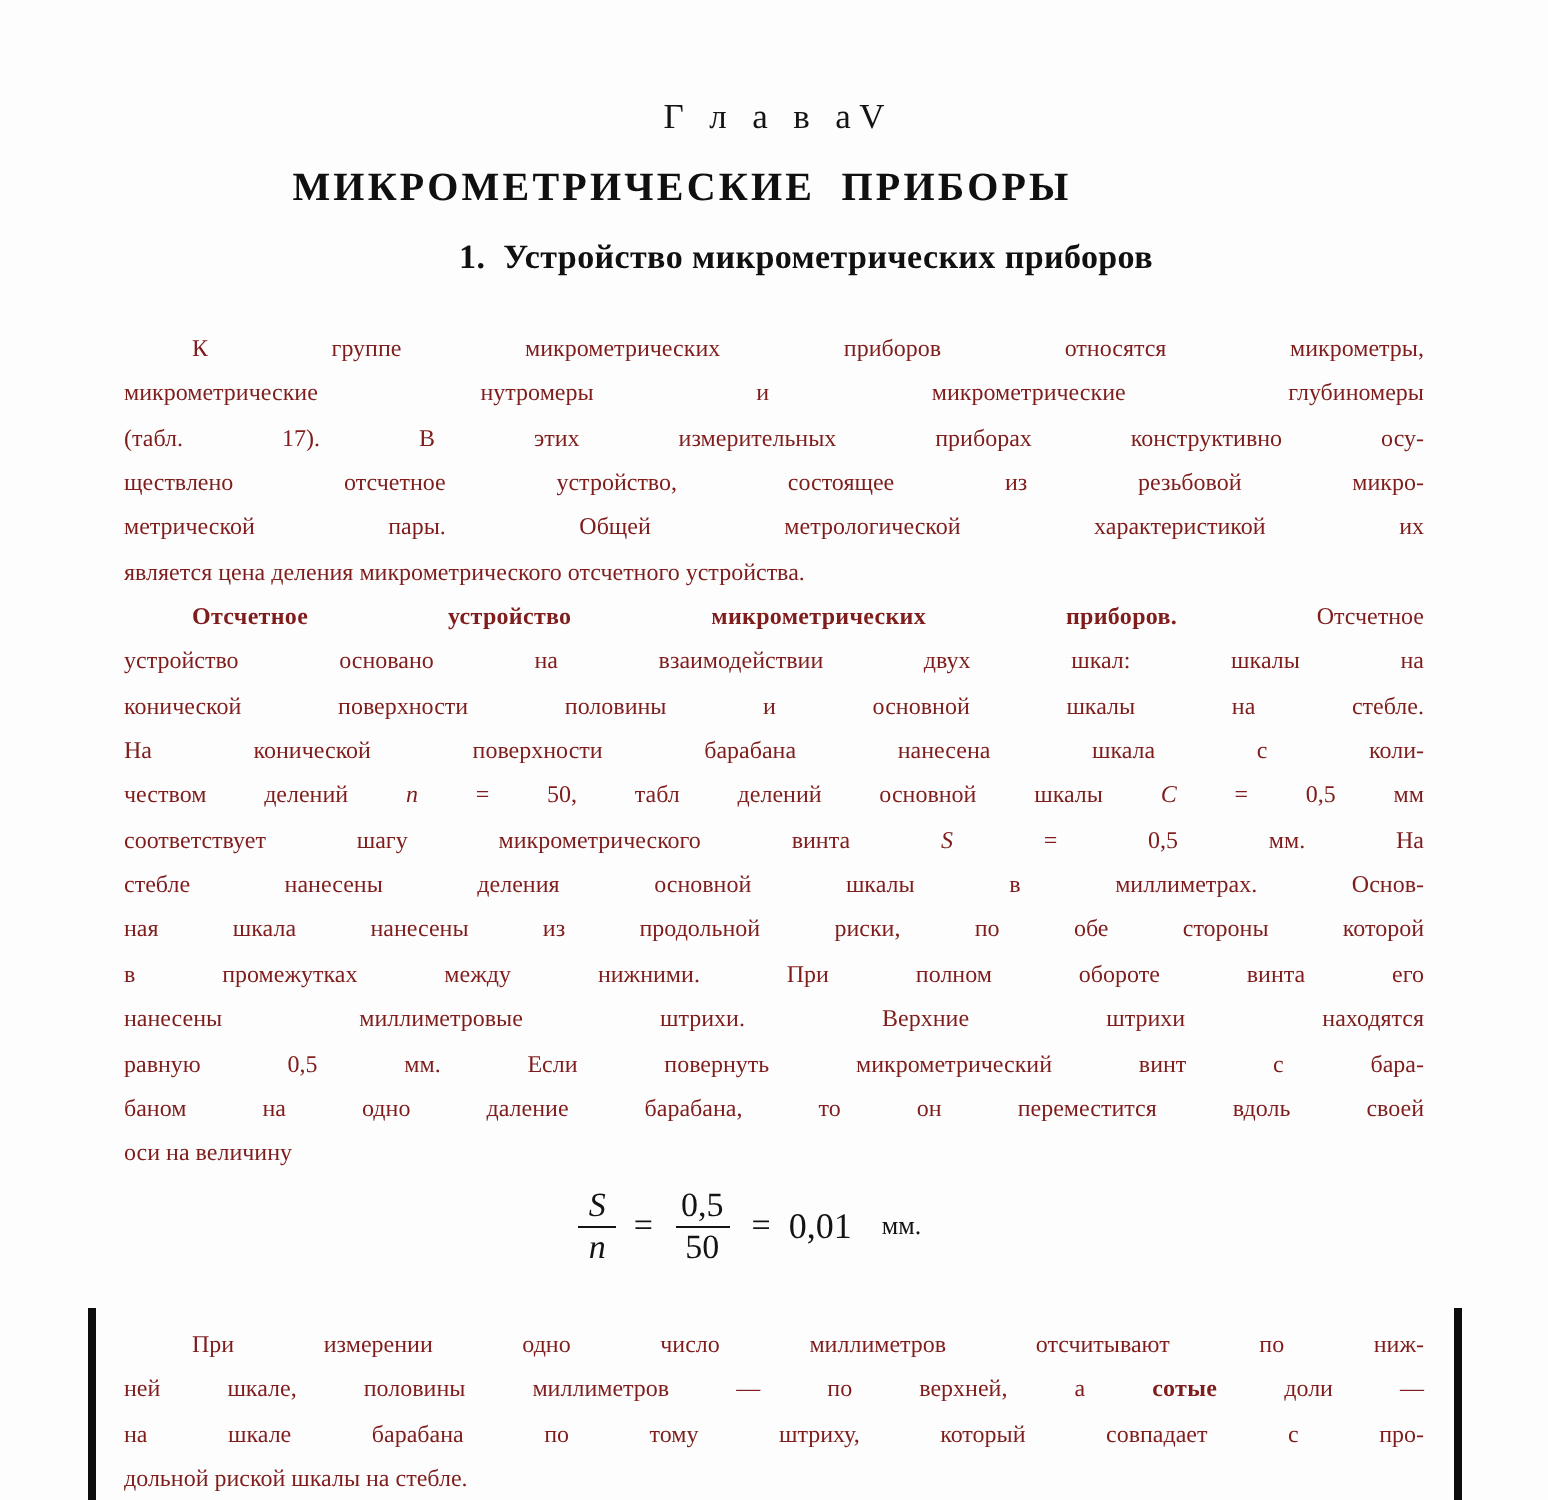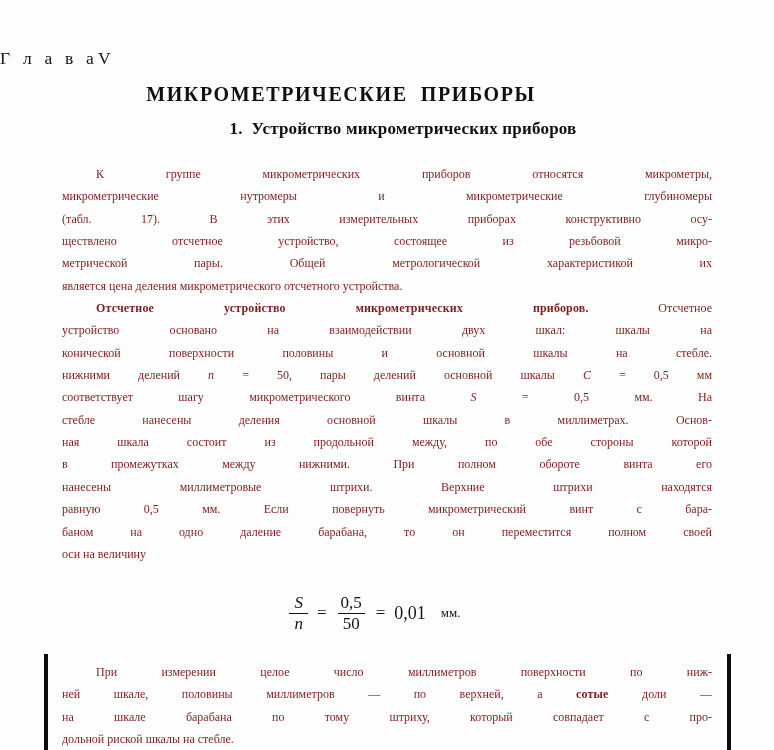--- a/index.html
+++ b/index.html
@@ -20,20 +20,21 @@
     inset: 0;
     background: #fdfdfd;
   }
 
   
   .chapter-line {
     position: absolute;
     top: 48px;
     left: 0;
     width: 774px;
+    text-align: center;
     font-size: 17.5px;
     letter-spacing: 4.2px;
     color: #151515;
     white-space: pre;
   }
   .chapter-num {
     letter-spacing: 0;
   }
 
   .doc-title {
@@ -173,28 +174,29 @@
       <span class="ln j">(табл. 17). В этих измерительных приборах конструктивно осу-</span>
       <span class="ln j">ществлено отсчетное устройство, состоящее из резьбовой микро-</span>
       <span class="ln j">метрической пары. Общей метрологической характеристикой их</span>
       <span class="ln">является цена деления микрометрического отсчетного устройства.</span>
     </p>
 
     <p>
       <span class="ln j ind"><b class="run">Отсчетное устройство микрометрических приборов.</b><span> Отсчетное</span></span>
       <span class="ln j">устройство основано на взаимодействии двух шкал: шкалы на</span>
       <span class="ln j">конической поверхности половины и основной шкалы на стебле.</span>
-      <span class="ln j"><span>нижними делений </span><i class="var">n</i><span> = 50, пары делений основной шкалы </span><i class="var">C</i><span> = 0,5 мм</span></span>
+      <span class="ln j">На конической поверхности барабана нанесена шкала с коли-</span>
+      <span class="ln j"><span>чеством делений </span><i class="var">n</i><span> = 50, табл делений основной шкалы </span><i class="var">C</i><span> = 0,5 мм</span></span>
       <span class="ln j"><span>соответствует  шагу  микрометрического  винта  </span><i class="var">S</i><span> = 0,5  мм.  На</span></span>
       <span class="ln j">стебле нанесены деления основной шкалы в миллиметрах. Основ-</span>
-      <span class="ln j">ная шкала состоит из продольной между, по обе стороны которой</span>
+      <span class="ln j">ная шкала нанесены из продольной риски, по обе стороны которой</span>
       <span class="ln j">в промежутках между нижними. При полном обороте винта его</span>
       <span class="ln j">нанесены миллиметровые штрихи.  Верхние штрихи находятся</span>
       <span class="ln j">равную 0,5 мм. Если повернуть микрометрический винт с бара-</span>
-      <span class="ln j">баном на одно даление барабана, то он переместится полном своей</span>
+      <span class="ln j">баном на одно даление барабана, то он переместится вдоль своей</span>
       <span class="ln">оси на величину</span>
     </p>
   </div>
 
   <div class="formula">
     <span class="formula-inner">
       <span class="frac">
         <span class="num"><i class="var">S</i></span>
         <span class="den"><i class="var">n</i></span>
       </span>
@@ -207,21 +209,21 @@
       <span class="res">0,01</span>
       <span class="unit">мм.</span>
     </span>
   </div>
 
   <div class="rule-left"></div>
   <div class="rule-right"></div>
 
   <div class="body-block" id="block-bottom">
     <p>
-      <span class="ln j ind"><span>При измерении целое число миллиметров поверхности по ни</span><span>ж-</span></span>
+      <span class="ln j ind"><span>При измерении одно число миллиметров отсчитывают по ни</span><span>ж-</span></span>
       <span class="ln j"><span>ней шкале, половины миллиметров — по верхней, а </span><b class="run">сотые</b><span> доли —</span></span>
       <span class="ln j">на шкале барабана по тому штриху, который совпадает с про-</span>
       <span class="ln">дольной риской шкалы на стебле.</span>
     </p>
   </div>
 
   <div class="cut-line">
     
   </div>
 

